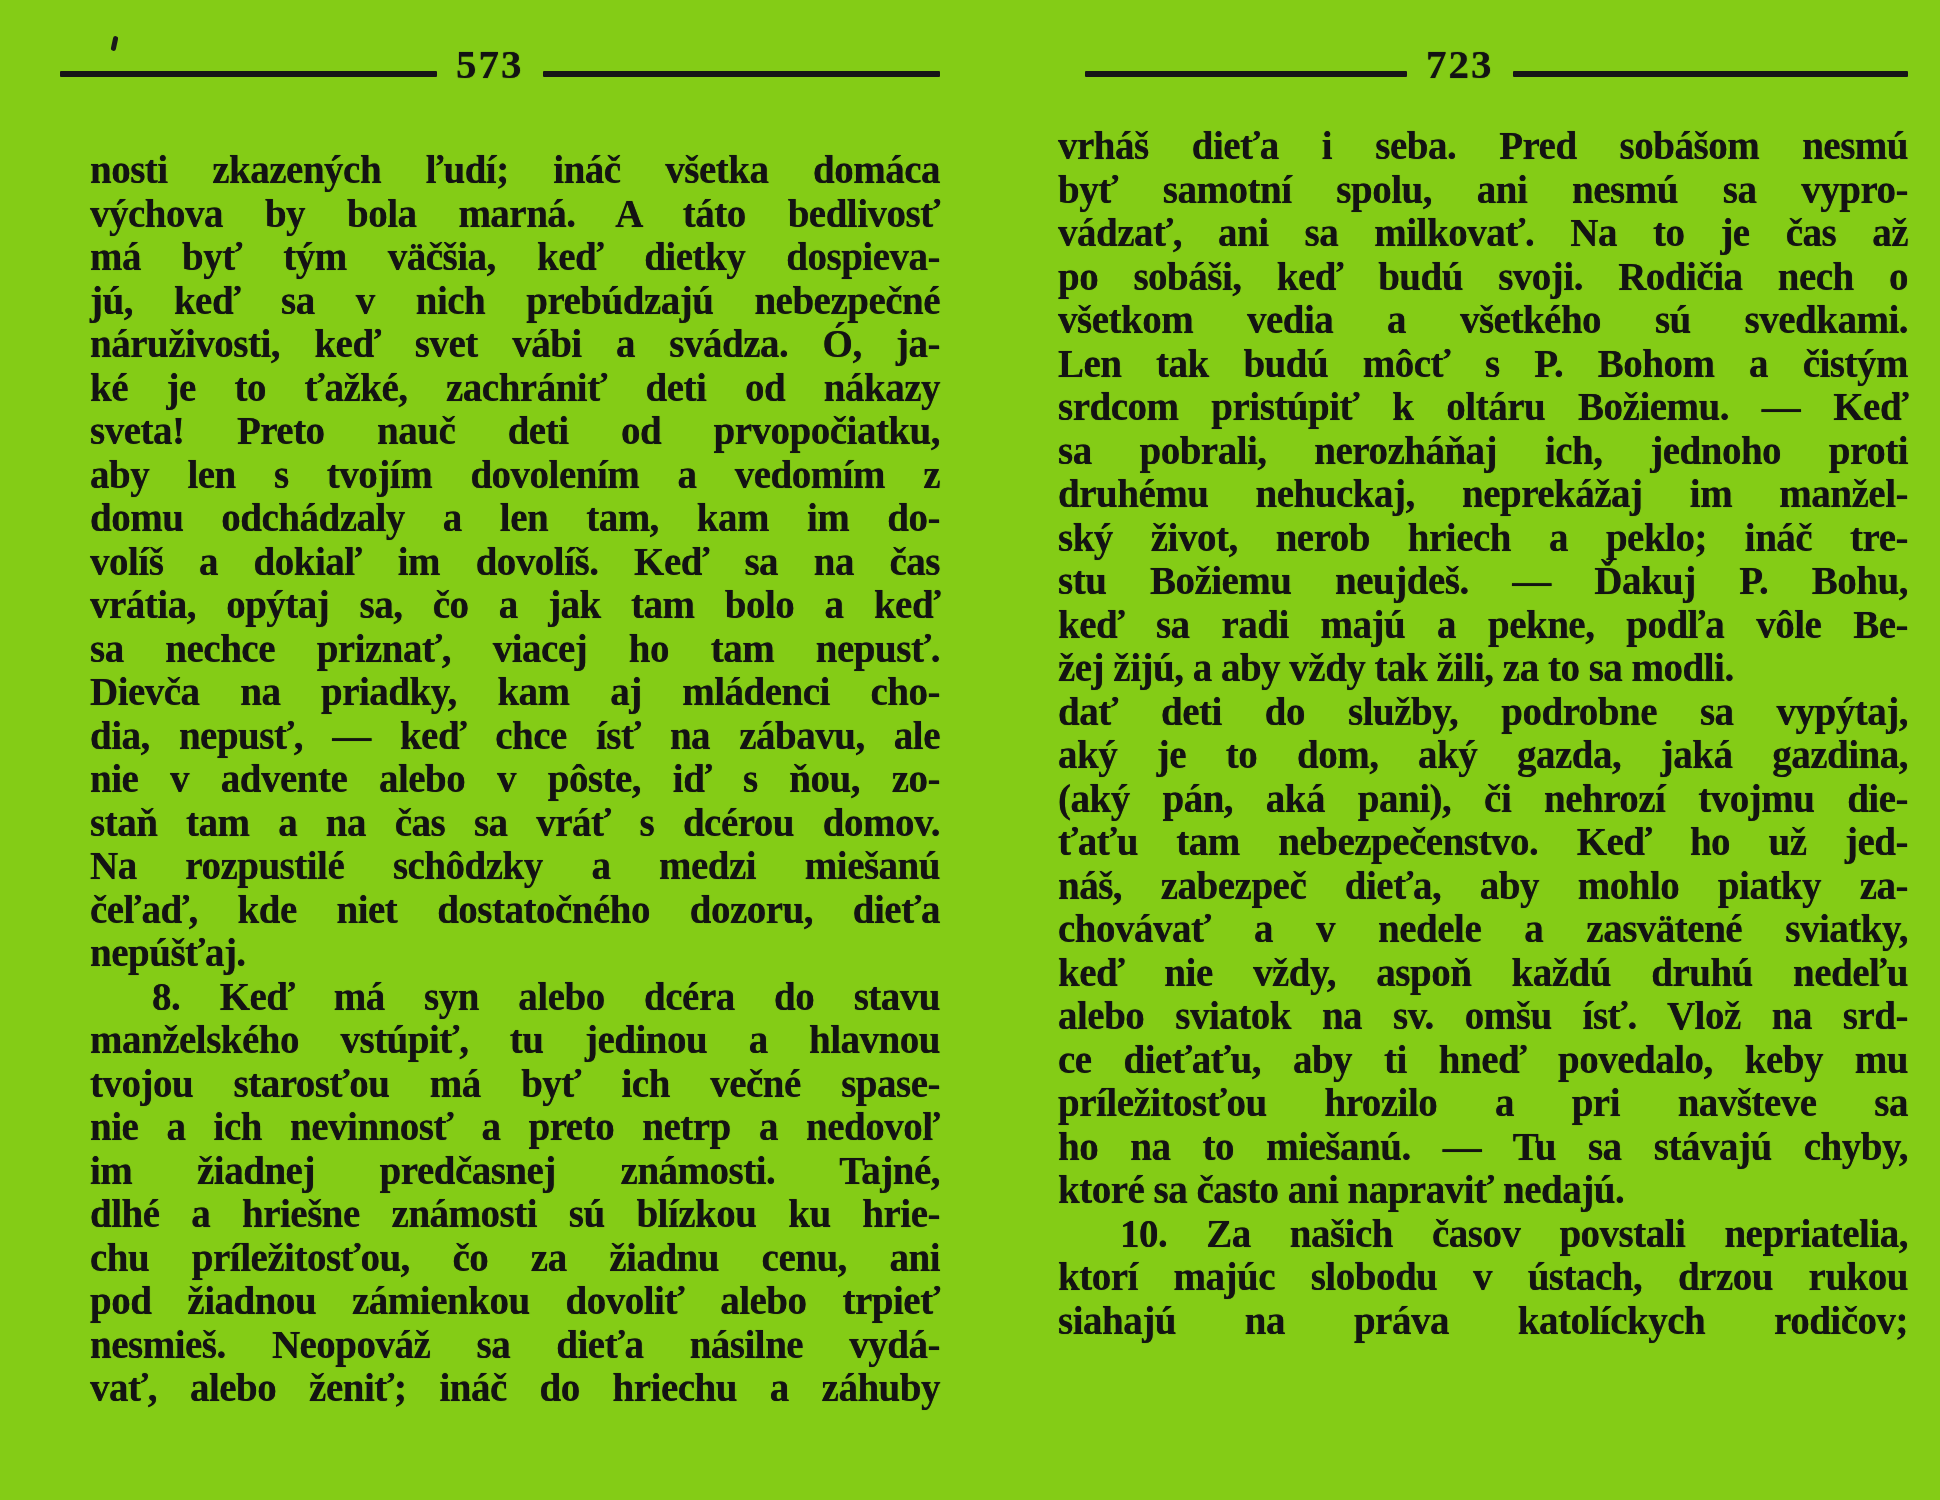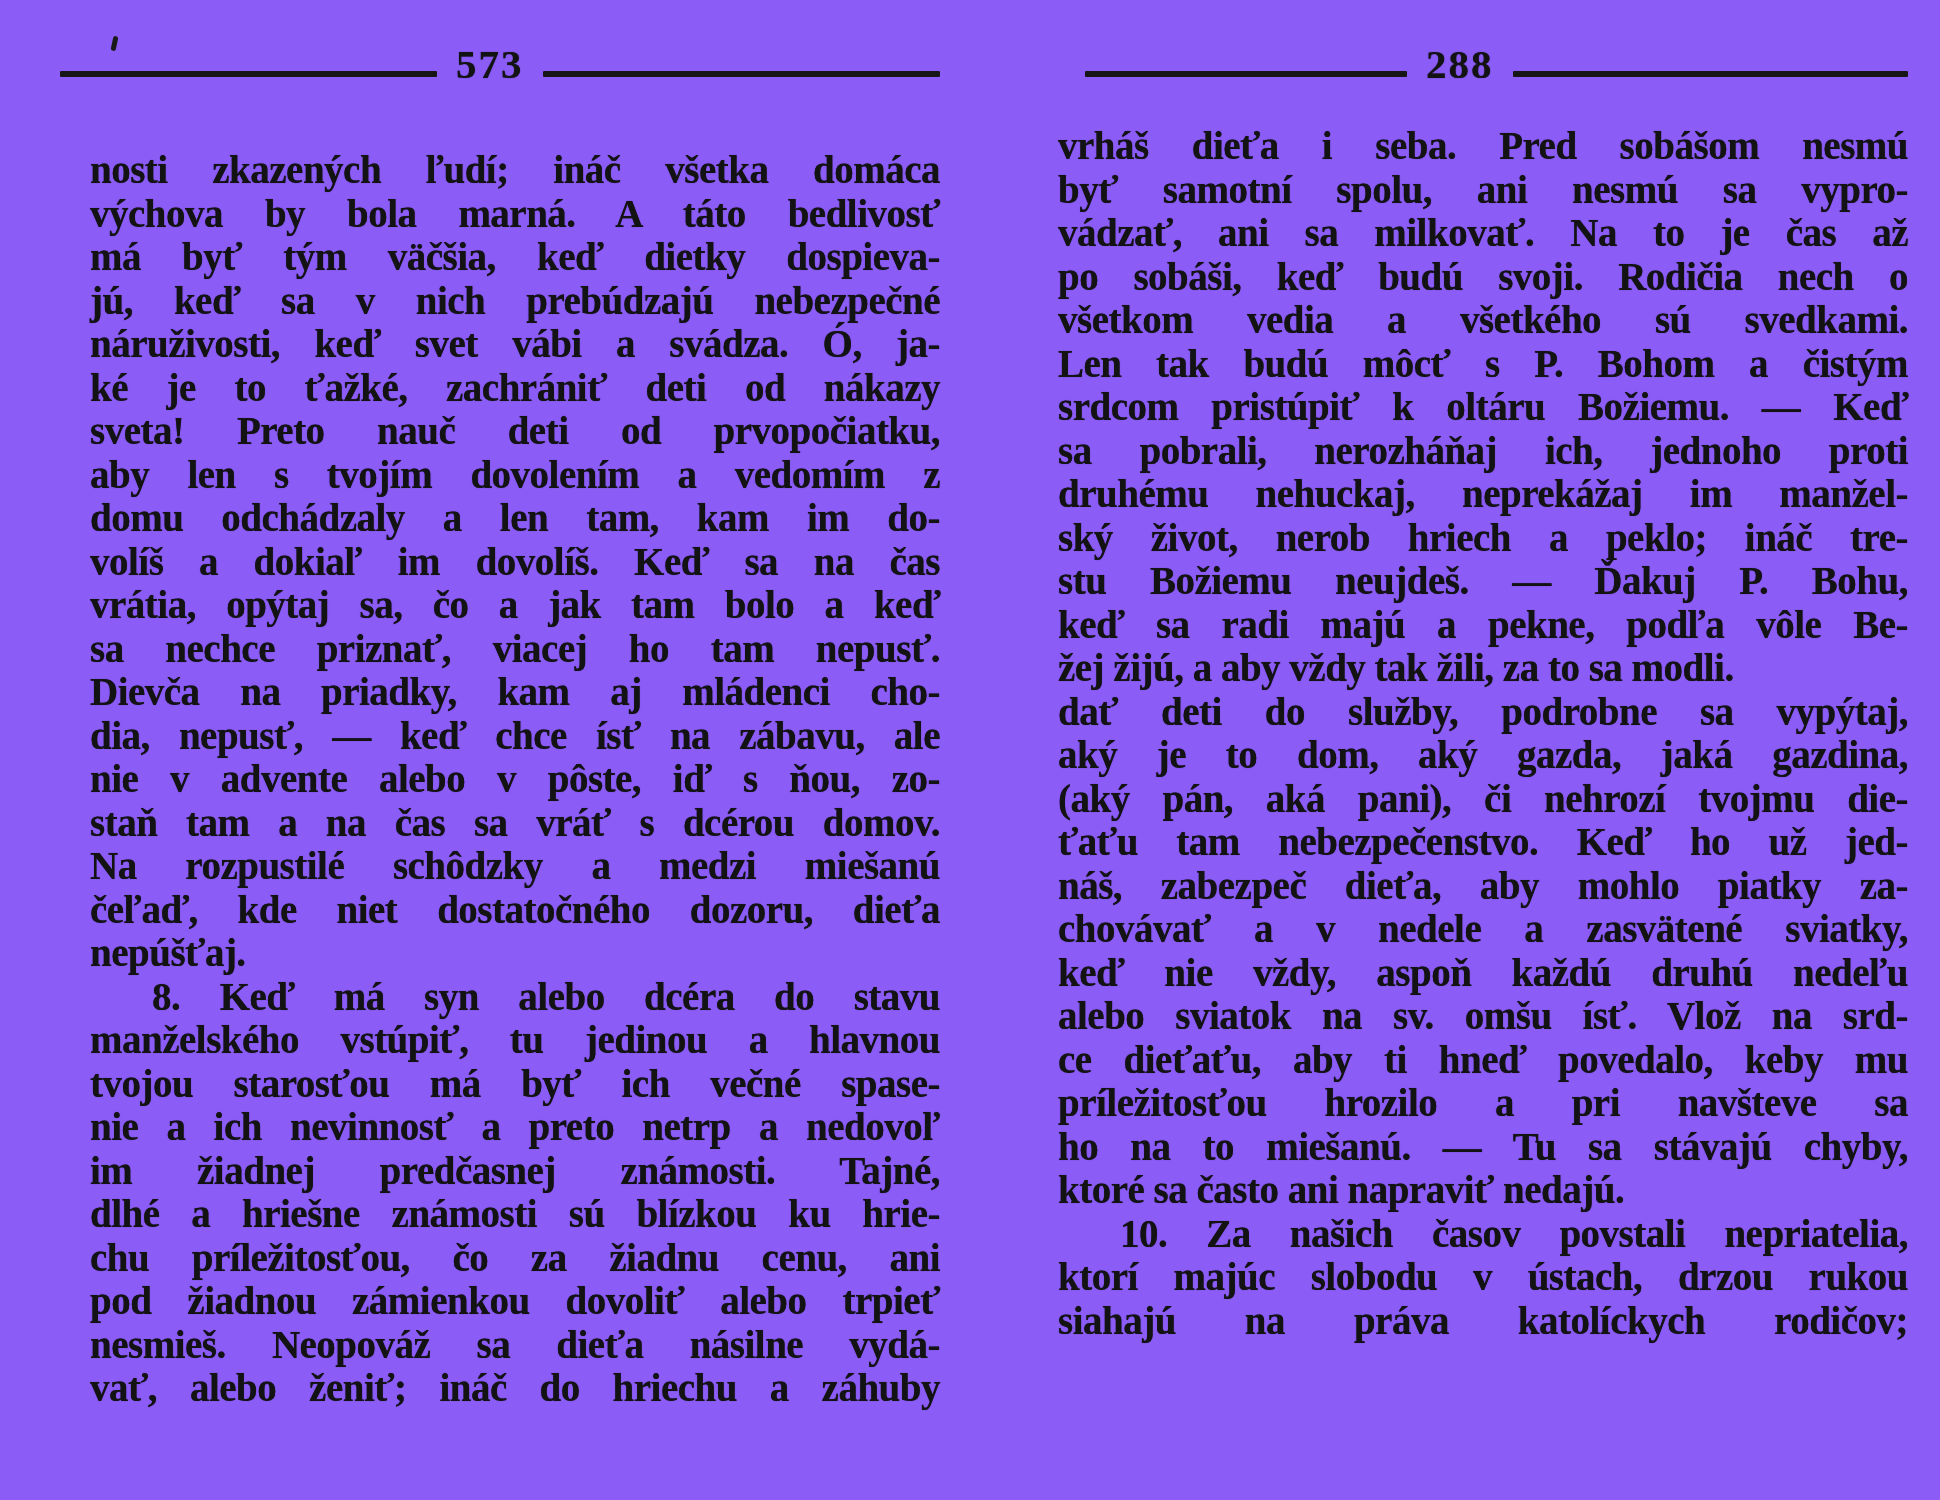--- a/index.html
+++ b/index.html
@@ -4,21 +4,21 @@
 <style>
   html, body {
     margin: 0;
     padding: 0;
     background: #e8e8e4;
   }
   .scan-page {
     position: relative;
     width: 1940px;
     height: 1500px;
-    background: #8b5cf6;
+    background: #84cc16;
     overflow: hidden;
     font-family: "Liberation Serif", "DejaVu Serif", serif;
     color: #131313;
   }
   
   .page-header {
     position: absolute;
     top: 38px;
     height: 40px;
     display: flex;
@@ -113,21 +113,21 @@
       <div class="line">im žiadnej predčasnej známosti. Tajné,</div>
       <div class="line">dlhé a hriešne známosti sú blízkou ku hrie-</div>
       <div class="line">chu príležitosťou, čo za žiadnu cenu, ani</div>
       <div class="line">pod žiadnou zámienkou dovoliť alebo trpieť</div>
       <div class="line">nesmieš. Neopováž sa dieťa násilne vydá-</div>
       <div class="line">vať, alebo ženiť; ináč do hriechu a záhuby</div>
     </div>
 
   <div class="page-header right">
     <div class="head-rule lead-right"></div>
-    <span class="page-number">288</span>
+    <span class="page-number">723</span>
     <div class="head-rule tail"></div>
   </div>
   <div class="column right">
       <div class="line">vrháš dieťa i seba. Pred sobášom nesmú</div>
       <div class="line">byť samotní spolu, ani nesmú sa vypro-</div>
       <div class="line">vádzať, ani sa milkovať. Na to je čas až</div>
       <div class="line">po sobáši, keď budú svoji. Rodičia nech o</div>
       <div class="line">všetkom vedia a všetkého sú svedkami.</div>
       <div class="line">Len tak budú môcť s P. Bohom a čistým</div>
       <div class="line">srdcom pristúpiť k oltáru Božiemu. — Keď</div>

